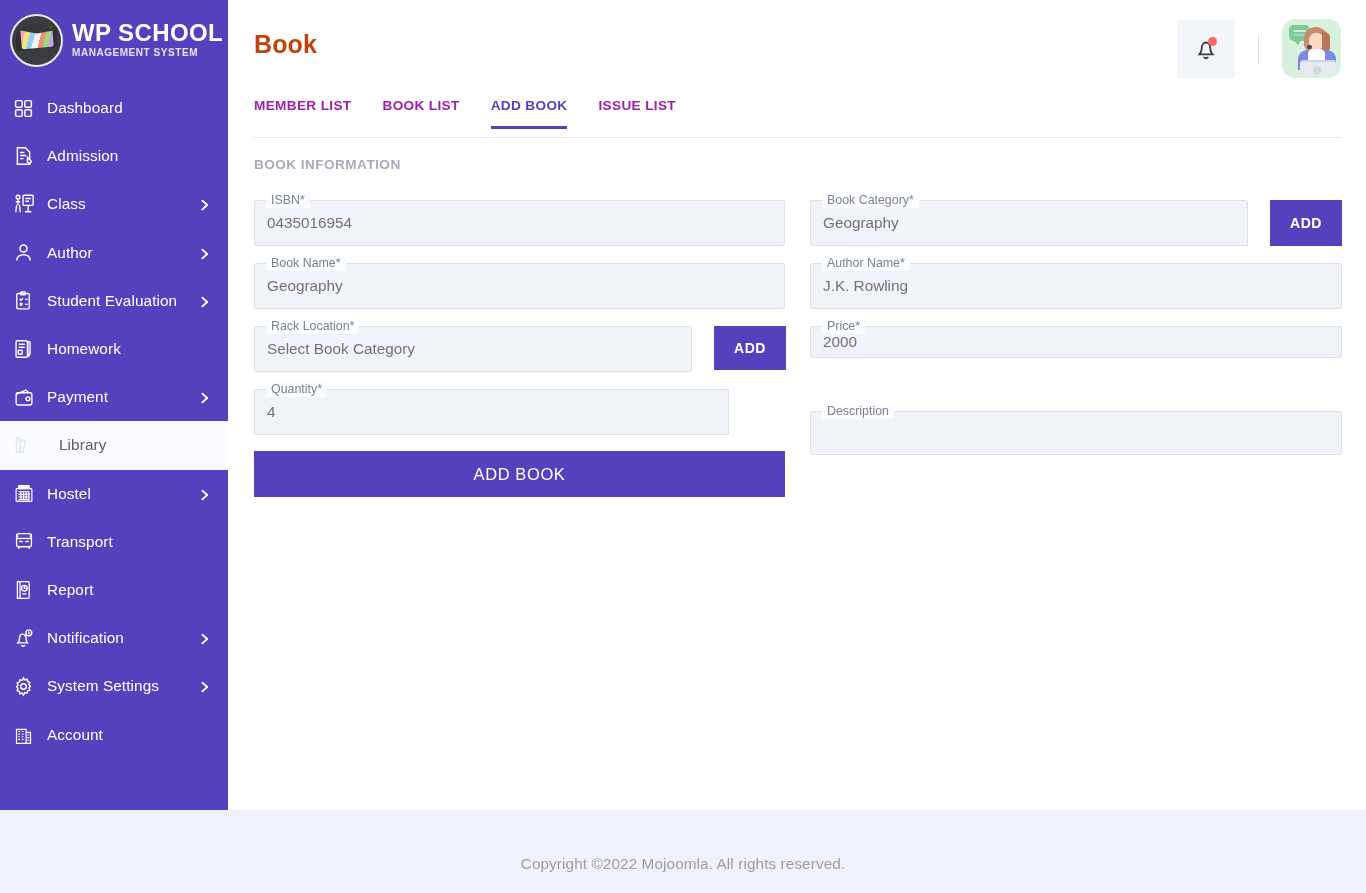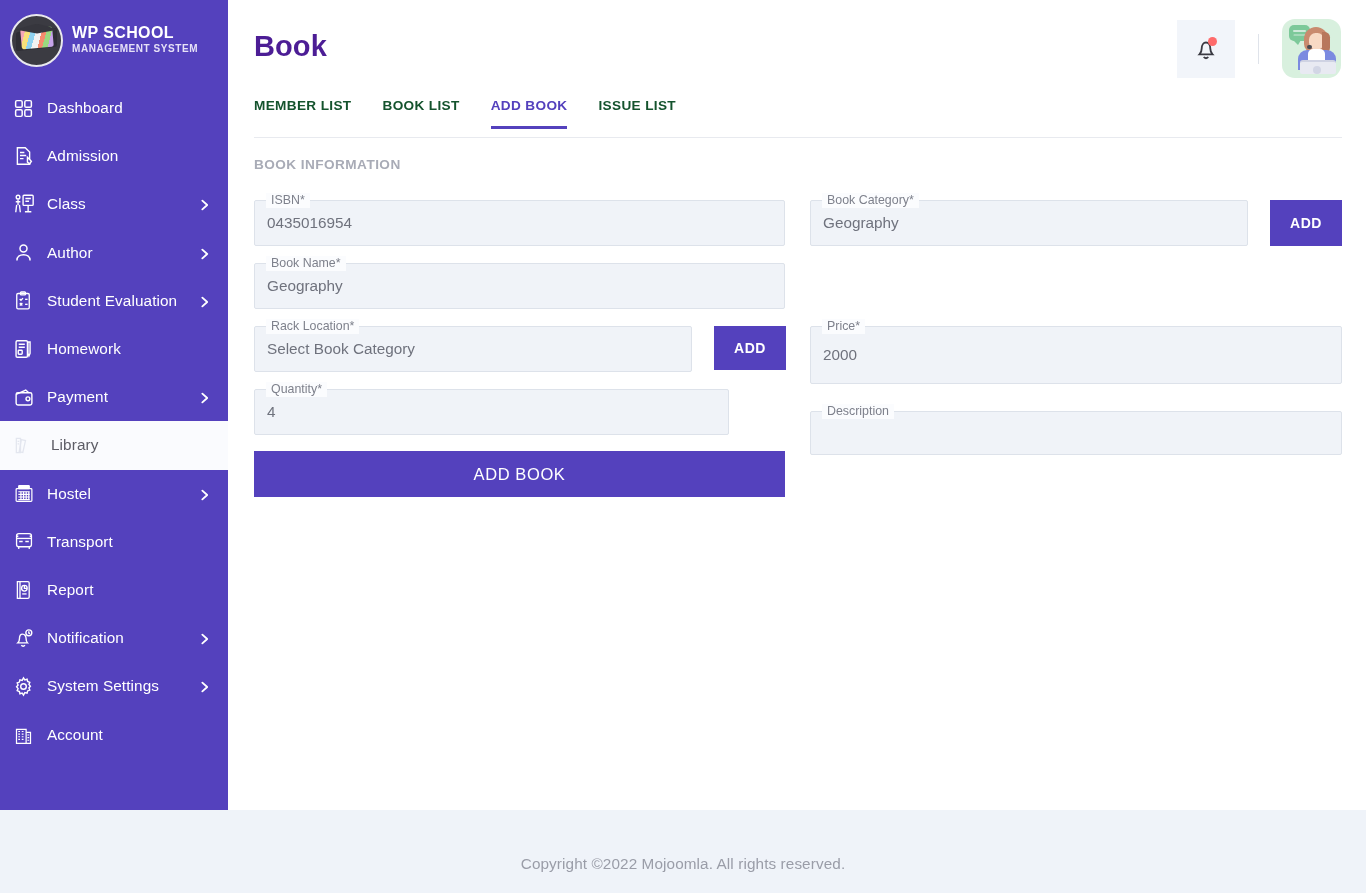--- a/index.html
+++ b/index.html
@@ -66,21 +66,21 @@
   .cap-top {
     position: absolute;
     left: 3px; top: 8px;
     width: 44px; height: 10px;
     background: #36363d;
     clip-path: polygon(50% 0, 100% 60%, 50% 100%, 0 60%);
   }
   .brand-text { line-height: 1; padding-bottom: 2px; }
   .brand-name {
     color: #ffffff;
-    font-size: 16px;
+    font-size: 24px;
     font-weight: bold;
     letter-spacing: 0.4px;
   }
   .brand-sub {
     color: #e6e1f7;
     font-size: 10px;
     font-weight: bold;
     letter-spacing: 0.55px;
     margin-top: 3px;
   }
@@ -115,36 +115,36 @@
     top: 50%;
     transform: translateY(-50%);
     width: 13px; height: 13px;
   }
   .nav-item.active {
     background: #fafbfe;
     color: #5d5d66;
   }
   .nav-item.active .nav-label { color: #5d5d66; }
   .nav-item.sub { padding-left: 13px; }
-  .nav-item.sub .nav-label { margin-left: 8px; }
+  .nav-item.sub .nav-label { margin-left: 16px; }
 
   
   #header {
     position: absolute;
     left: 228px; top: 0;
     width: 1138px; height: 95px;
     background: #ffffff;
     display: flex;
     align-items: center;
   }
   #page-title {
     position: absolute;
     left: 26px; top: 30px;
-    font-size: 29px;
-    color: #4c1d95;
+    font-size: 25px;
+    color: #c2410c;
     letter-spacing: 0.1px;
   }
   .header-right {
     position: absolute;
     right: 25px; top: 19px;
     display: flex;
     align-items: center;
     gap: 0px;
   }
   .bell-box {
@@ -265,21 +265,21 @@
     width: 1088px;
     height: 40px;
     border-bottom: 1px solid #e8eaef;
     display: flex;
     align-items: flex-start;
   }
   .tab {
     position: relative;
     font-size: 13.6px;
     font-weight: bold;
-    color: #14532d;
+    color: #a21caf;
     letter-spacing: 0.35px;
     padding: 0 0 15px 0;
     margin-right: 31px;
     cursor: pointer;
     white-space: nowrap;
   }
   .tab.active { color: #5441BD; }
   .tab.active:after {
     content: "";
     position: absolute;
@@ -650,28 +650,32 @@
     <span class="field-label">Book Category*</span>
     <span class="field-value">Geography</span>
   </div>
   <button class="btn-add" style="left:1270px; top:200px; width:72px; height:46px;">ADD</button>
 
   <div class="field" style="left:254px; top:263px; width:531px; height:46px;">
     <span class="field-label">Book Name*</span>
     <span class="field-value">Geography</span>
   </div>
 
+  <div class="field" style="left:810px; top:263px; width:532px; height:46px;">
+    <span class="field-label">Author Name*</span>
+    <span class="field-value">J.K. Rowling</span>
+  </div>
 
   <div class="field" style="left:254px; top:326px; width:438px; height:46px;">
     <span class="field-label">Rack Location*</span>
     <span class="field-value">Select Book Category</span>
   </div>
   <button class="btn-add" style="left:714px; top:326px; width:72px; height:44px;">ADD</button>
 
-  <div class="field" style="left:810px; top:326px; width:532px; height:58px;">
+  <div class="field" style="left:810px; top:326px; width:532px; height:32px;">
     <span class="field-label">Price*</span>
     <span class="field-value">2000</span>
   </div>
 
   <div class="field" style="left:254px; top:389px; width:475px; height:46px;">
     <span class="field-label">Quantity*</span>
     <span class="field-value">4</span>
   </div>
 
   <div class="field textarea" style="left:810px; top:389px; width:532px; height:44px;margin-top:22px;">

